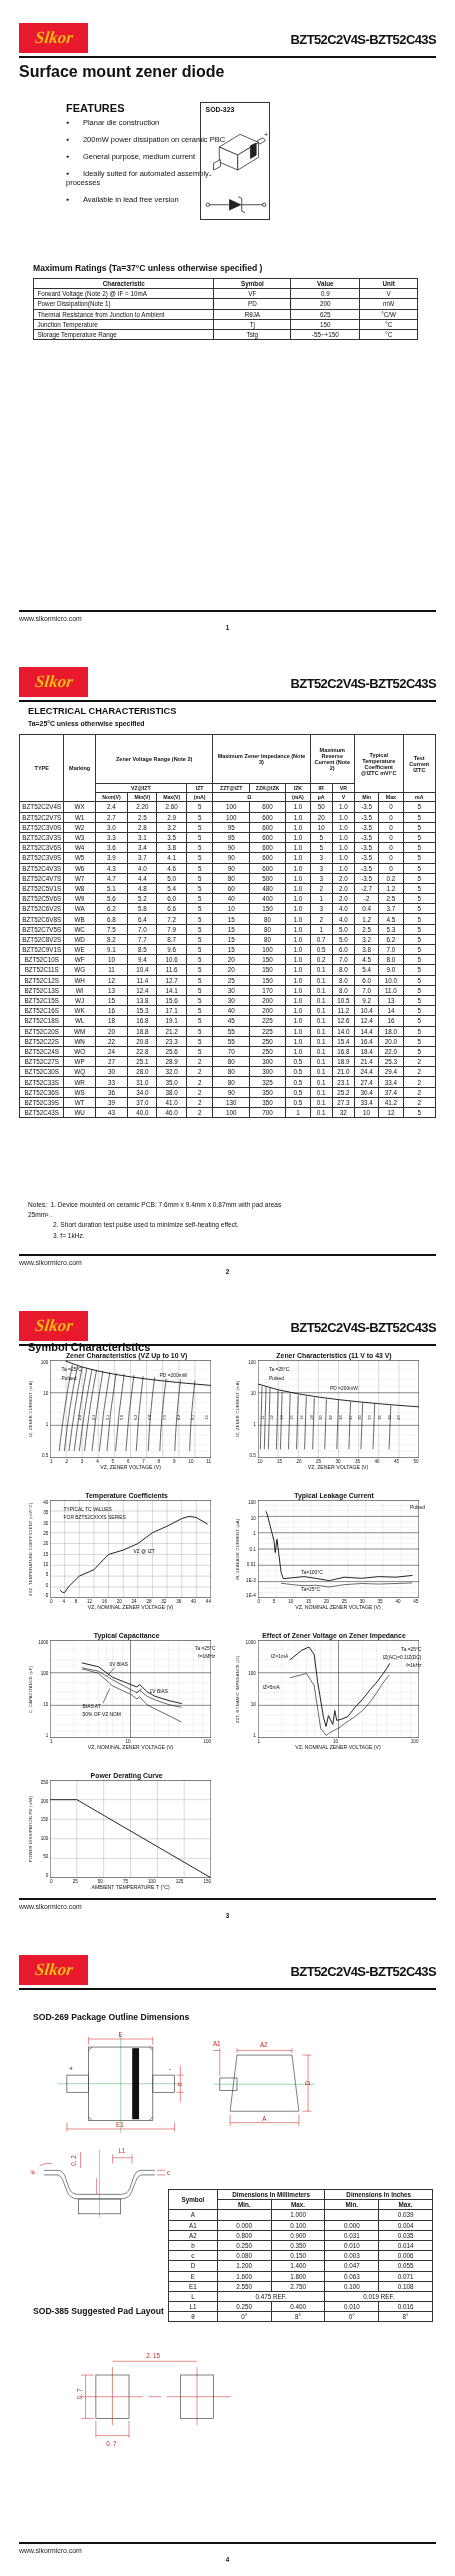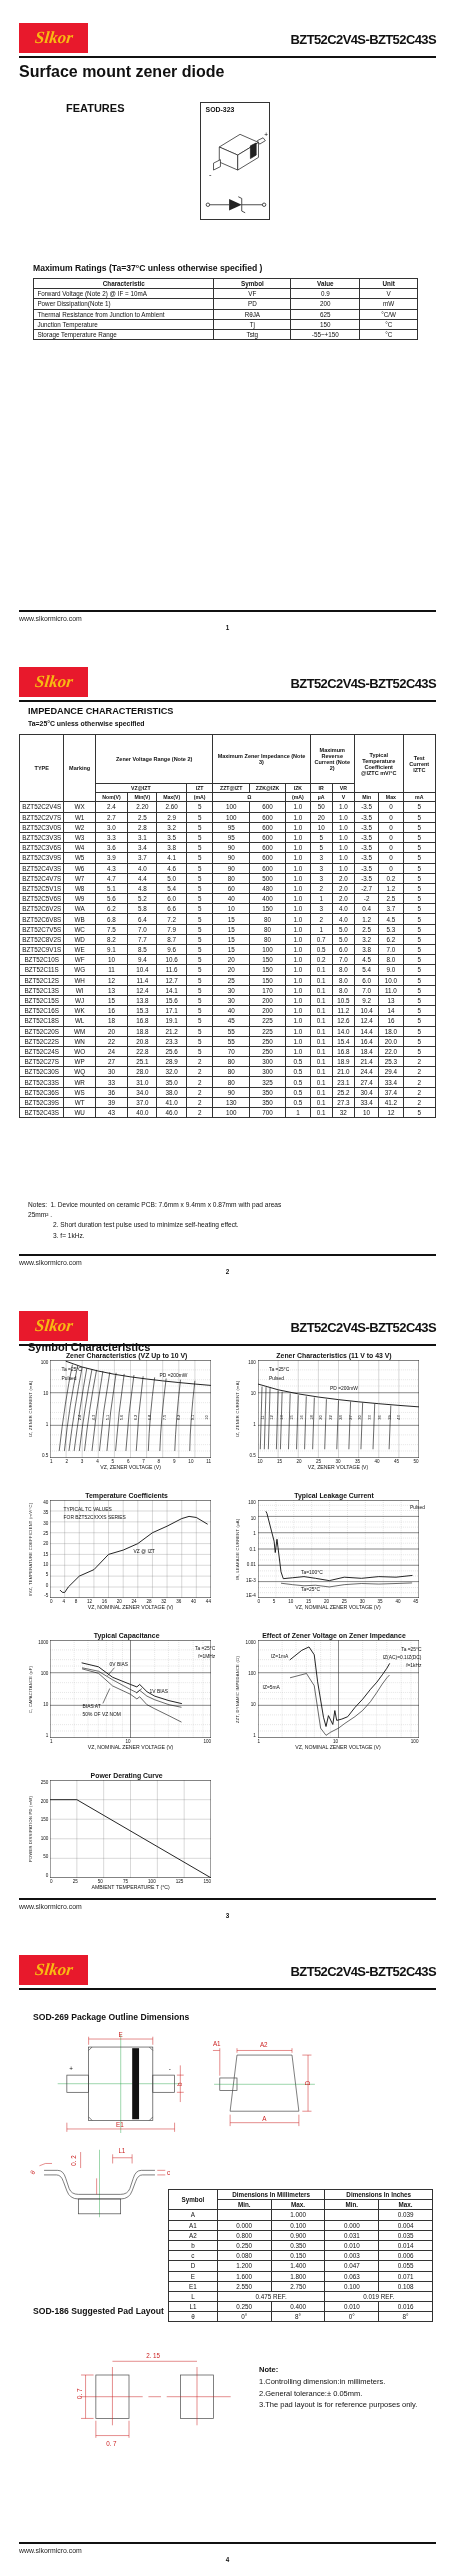--- a/index.html
+++ b/index.html
@@ -80,20 +80,27 @@
   <div class="page">
     <div class="logo">
         <span>Slkor</span>
       </div>
     <div class="doctitle">BZT52C2V4S-BZT52C43S</div>
     <div class="hrule"></div>
 
     <div class="subtitle">Surface mount zener diode</div>
 
     <div class="features-t">FEATURES</div>
+    <ul class="features">
+        <li>Planar die construction</li>
+        <li>200mW power dissipation on ceramic PBC</li>
+        <li>General purpose, medium current</li>
+        <li>Ideally suited for automated assembly processes</li>
+        <li>Available in lead free version</li>
+      </ul>
 
     <div class="sodbox">
       <div class="sodlbl">SOD-323</div>
       <svg width="68" height="75" style="position:absolute;top:13.8px;left:0.6px" viewBox="0 0 118 130">
         <g stroke="#222" stroke-width="1.3" fill="#fff" stroke-linejoin="round">
           <polygon points="30,52 66,30 98,44 62,66"></polygon>
           <polygon points="30,52 62,66 62,92 30,78"></polygon>
           <polygon points="62,66 98,44 98,70 62,92"></polygon>
           <polygon points="84,50 94,45 94,66 84,72" fill="#222"></polygon>
           <polygon points="96,41 106,36 110,41 100,47"></polygon>
@@ -173,21 +180,21 @@
     </div>
   </div>
 
   <div class="page">
     <div class="logo">
         <span>Slkor</span>
       </div>
     <div class="doctitle">BZT52C2V4S-BZT52C43S</div>
     <div class="hrule"></div>
 
-    <div class="sec-title">IMPEDANCE CHARACTERISTICS</div>
+    <div class="sec-title">ELECTRICAL CHARACTERISTICS</div>
     <div class="sec-cond">Ta=25°C unless otherwise specified</div>
 
     <table class="dtable elec">
       <colgroup>
         <col style="width:44px">
           <col style="width:31px">
           <col style="width:32px">
           <col style="width:29px">
           <col style="width:29px">
           <col style="width:26.4px">
@@ -1429,21 +1436,21 @@
           <tr>
             <td>θ</td>
             <td>0°</td>
             <td>8°</td>
             <td>0°</td>
             <td>8°</td>
           </tr>
         </tbody>
     </table>
 
-    <div class="p4-title2">SOD-186 Suggested Pad Layout</div>
+    <div class="p4-title2">SOD-385 Suggested Pad Layout</div>
 
     <svg width="178" height="100" style="position:absolute;left:68px;top:419px" viewBox="0 0 310 175">
       <g stroke="#555" stroke-width="1.3" fill="none">
         <rect x="48" y="42" width="58" height="76"></rect>
         <rect x="196" y="42" width="58" height="76"></rect>
       </g>
       <g stroke="#c22" stroke-width="0.9" fill="none">
         <line x1="20" y1="80" x2="130" y2="80"></line>
           <line x1="172" y1="80" x2="284" y2="80"></line>
           <line x1="140" y1="80" x2="162" y2="80"></line>
@@ -1455,28 +1462,20 @@
           <line x1="22" y1="118" x2="44" y2="118"></line>
         <line x1="48" y1="148" x2="106" y2="148"></line>
           <line x1="48" y1="122" x2="48" y2="152"></line>
           <line x1="106" y1="122" x2="106" y2="152"></line>
       </g>
       <text class="redlbl" x="136" y="13">2. 15</text>
       <text class="redlbl" x="24" y="84" transform="rotate(-90 24,84)">0. 7</text>
       <text class="redlbl" x="66" y="166">0. 7</text>
     </svg>
 
-    <div class="note4">
-      <div class="ntitle">Note:</div>
-      <ol>
-          <li>1.Controlling dimension:in millimeters.</li>
-          <li>2.General tolerance:± 0.05mm.</li>
-          <li>3.The pad layout is for reference purposes only.</li>
-        </ol>
-    </div>
 
     <div class="pfoot">
       <div class="frule"></div>
       <span class="site">www.slkormicro.com</span>
       <span class="pnum">4</span>
     </div>
   </div>
 
 </div>
 

